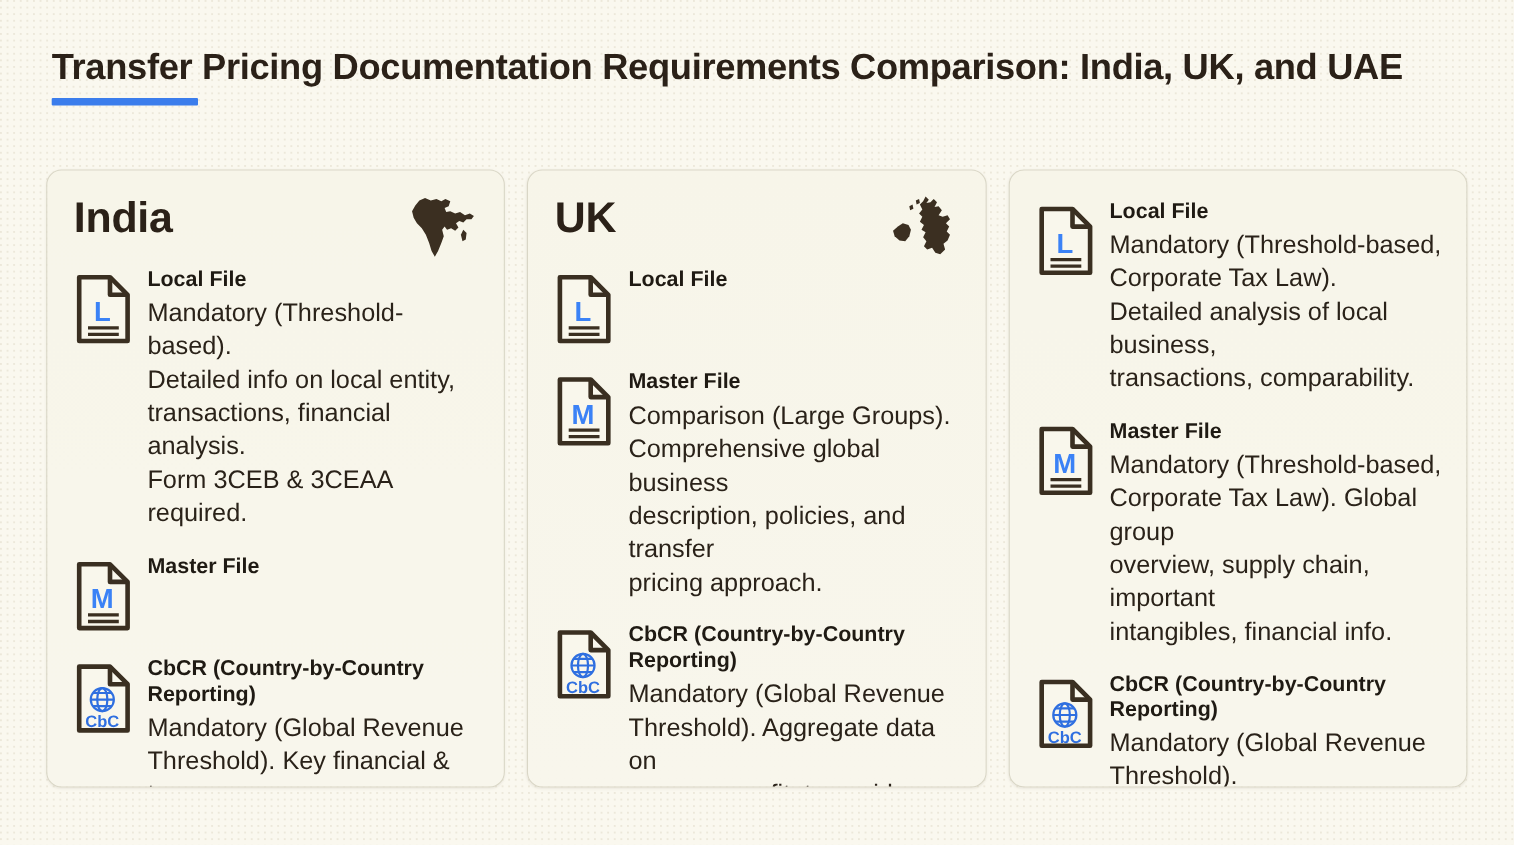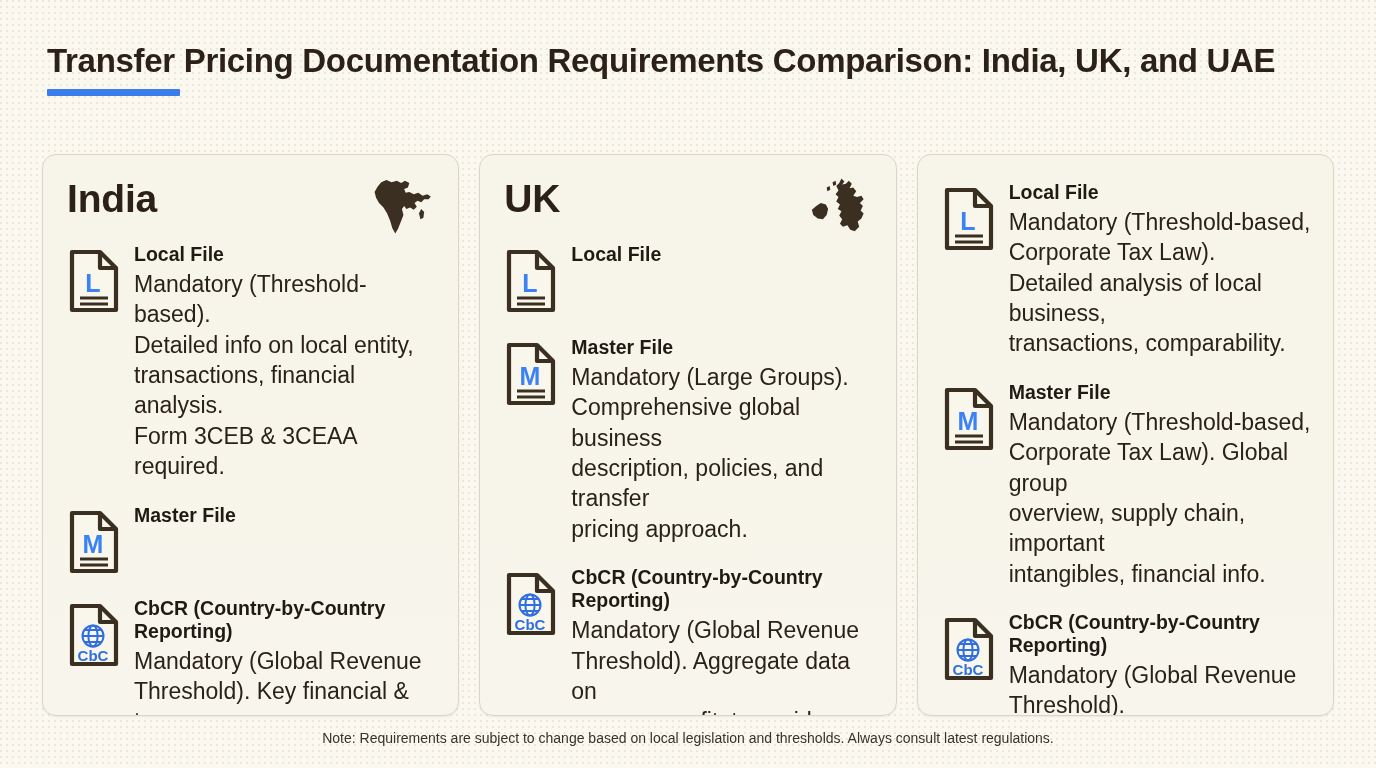--- a/index.html
+++ b/index.html
@@ -277,21 +277,21 @@
             <svg viewBox="0 0 54 66" aria-hidden="true">
               <path d="M5 4 H33 L49 20 V62 H5 Z" fill="#f9f7ec" stroke="#3a2f21" stroke-width="4.2" stroke-linejoin="round"></path>
               <path d="M33 4 V20 H49" fill="none" stroke="#3a2f21" stroke-width="4.2" stroke-linejoin="round"></path>
               <text x="26" y="44" font-family="'Liberation Sans',sans-serif" font-size="25" font-weight="bold" fill="#3b82f6" text-anchor="middle">M</text>
               <line x1="13" y1="50" x2="41" y2="50" stroke="#3a2f21" stroke-width="3"></line>
               <line x1="13" y1="56" x2="41" y2="56" stroke="#3a2f21" stroke-width="3"></line>
             </svg>
           </div>
           <div class="req-text">
             <div class="req-title">Master File</div>
-            <div class="req-desc">Mandatory (Large Groups).
+            <div class="req-desc">Comparison (Large Groups).
 Comprehensive global business
 description, policies, and transfer
 pricing approach.</div>
           </div>
         </div>
 
         <div class="req">
           <div class="doc-icon">
             <svg viewBox="0 0 54 66" aria-hidden="true">
               <path d="M5 4 H33 L49 20 V62 H5 Z" fill="#f9f7ec" stroke="#3a2f21" stroke-width="4.2" stroke-linejoin="round"></path>
@@ -379,15 +379,14 @@
 Threshold).
 Reporting requirements aligned
 with BEPS Action 13.</div>
           </div>
         </div>
       </div>
     </div>
 
   </div>
 
-  <div class="footer-note">Note: Requirements are subject to change based on local legislation and thresholds. Always consult latest regulations.</div>
 
 </div>
 
 </body></html>

